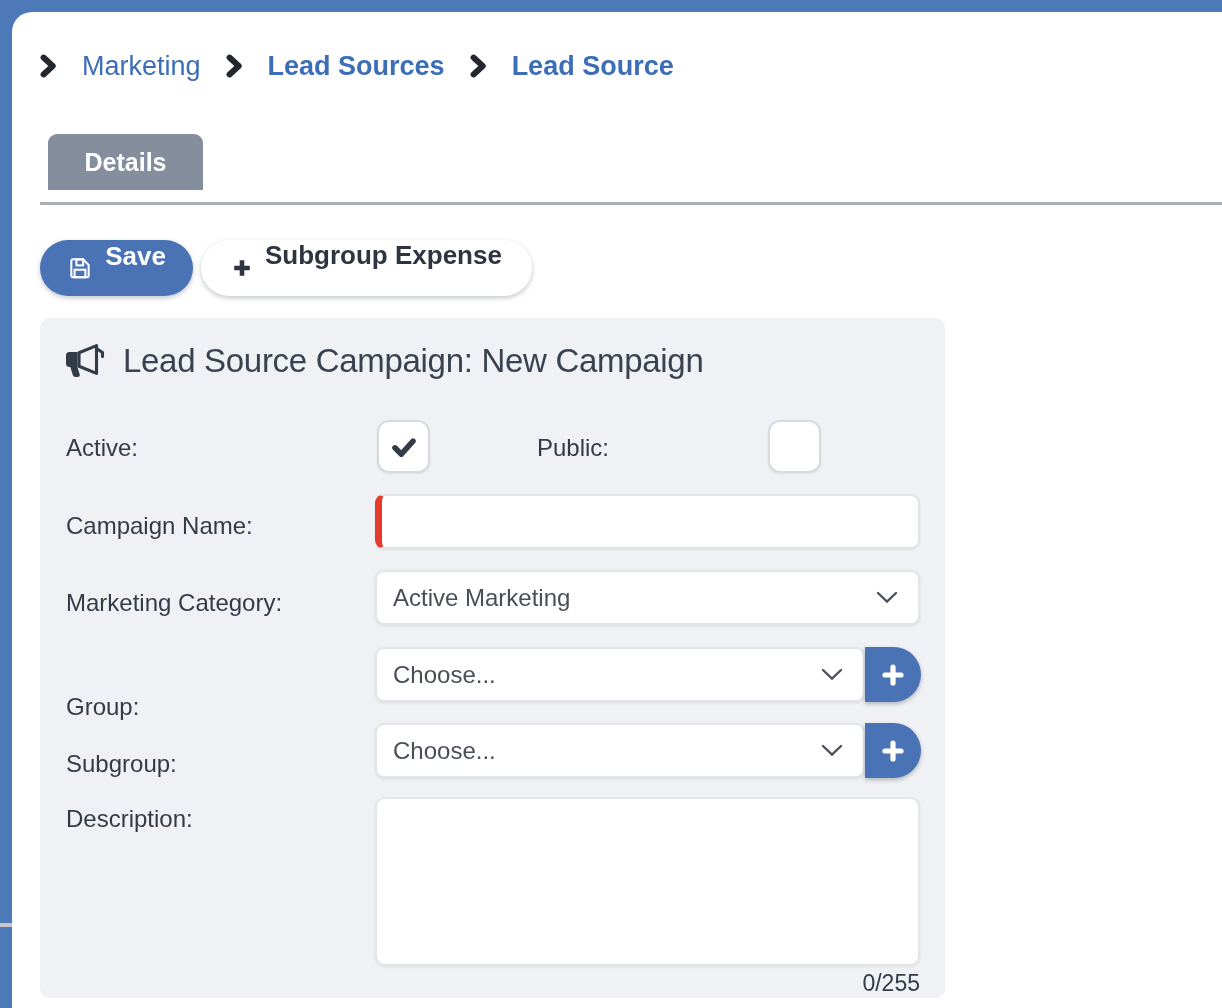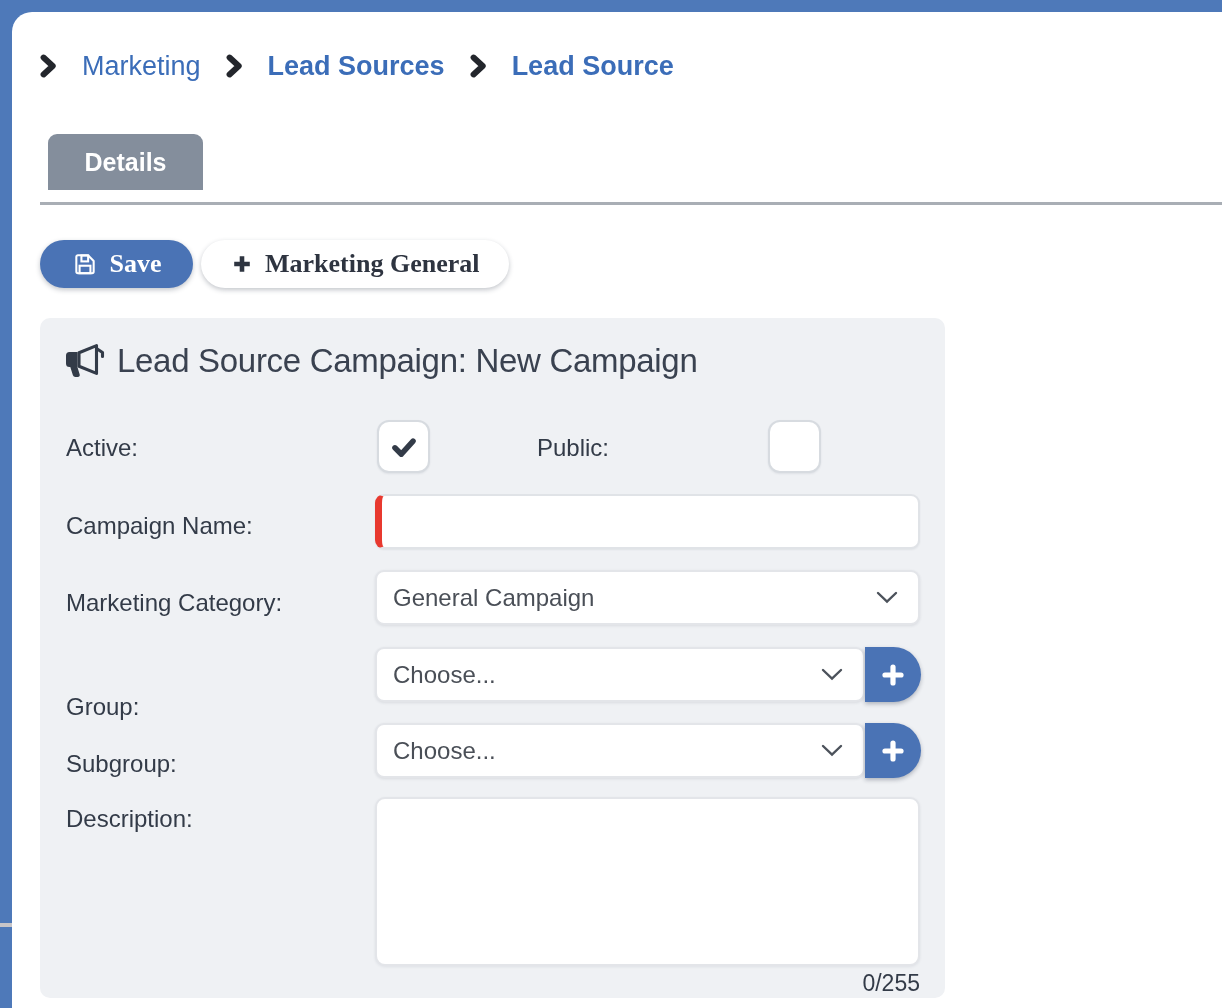--- a/index.html
+++ b/index.html
@@ -32,35 +32,35 @@
     position:absolute;left:36px;top:122px;width:155px;height:56px;
     background:#848e9c;border-radius:9px 9px 0 0;
     color:#ffffff;font-weight:700;font-size:25px;
     display:flex;align-items:center;justify-content:center;cursor:pointer;
   }
   .tab-line{position:absolute;left:28px;top:190px;width:1182px;height:3px;background:#a9aeb5;}
 
   
   .toolbar{position:absolute;left:28px;top:228px;display:flex;gap:8px;}
   .btn{
-    height:48px;border-radius:28px;display:flex;align-items:center;
+    height:56px;border-radius:28px;display:flex;
     font-size:26px;font-weight:700;cursor:pointer;box-sizing:border-box;
-    box-shadow:0 2px 5px rgba(40,50,70,.28);border:none;font-family:Liberation Serif, serif;
+    box-shadow:0 2px 5px rgba(40,50,70,.28);border:none;
   }
   .btn-save{background:#4a73b5;color:#fff;width:153px;justify-content:center;gap:12px;}
   .btn-expense{background:#ffffff;color:#2e3440;padding:0 30px;gap:12px;}
   .btn .icon{display:flex;align-items:center;}
 
   
   .panel{
     position:absolute;left:28px;top:306px;width:905px;height:680px;
     background:#eff1f4;border-radius:10px;
   }
   .panel-title{
-    position:absolute;left:22px;top:24px;display:flex;align-items:center;gap:11px;
+    position:absolute;left:22px;top:24px;display:flex;align-items:center;gap:17px;
     font-size:33px;color:#3a4250;letter-spacing:-.3px;
   }
   .flabel{position:absolute;left:26px;font-size:24px;color:#333b48;line-height:28px;white-space:nowrap;}
 
   .checkbox{
     position:absolute;width:53px;height:53px;top:102px;
     background:#fff;border:2px solid #d7dbe0;border-radius:12px;
     box-sizing:border-box;display:flex;align-items:center;justify-content:center;
     cursor:pointer;box-shadow:0 1px 2px rgba(30,40,60,.08);
   }
@@ -145,21 +145,21 @@
         </svg>
       </span>
       <span>Save</span>
     </button>
     <button class="btn btn-expense">
       <span class="icon">
         <svg width="22" height="22" viewBox="0 0 24 24">
             <path d="M12 3.5 V20.5 M3.5 12 H20.5" fill="none" stroke="#2e3440" stroke-width="5"></path>
           </svg>
       </span>
-      <span>Marketing General</span>
+      <span>Subgroup Expense</span>
     </button>
   </div>
 
   <div class="panel">
 
     <div class="panel-title">
       <span style="display:flex;">
         <svg width="44" height="38" viewBox="0 0 44 36">
           <path d="M4 12.5 a3.5 3.5 0 0 1 3.5 -3.5 H15.5 V24 H7.5 A3.5 3.5 0 0 1 4 20.5 Z" fill="#333b48"></path>
           <path d="M8.3 24 l2.6 8.3 a2.6 2.6 0 0 0 2.5 1.8 h2.4 a2 2 0 0 0 1.9 -2.6 L15.4 24 Z" fill="#333b48"></path>
@@ -181,21 +181,21 @@
     <div class="flabel" style="left:497px;top:116px;">Public:</div>
     <div class="checkbox" style="left:728px;">
       
     </div>
 
     <div class="flabel" style="top:194px;">Campaign Name:</div>
     <input class="text-input required" style="top: 176px;" type="text" value="">
 
     <div class="flabel" style="top:271px;">Marketing Category:</div>
     <div class="select" style="top:252px;">
-      <span class="sel-text">General Campaign</span>
+      <span class="sel-text">Active Marketing</span>
       <span class="chev">
         <svg width="22" height="13" viewBox="0 0 22 13">
             <path d="M2 2 L11 10.6 L20 2" fill="none" stroke="#4c525b" stroke-width="2.4" stroke-linecap="round"></path>
           </svg>
       </span>
     </div>
 
     <div class="flabel" style="top:346px;margin-top:29px;">Group:</div>
     <div class="select short" style="top:329px;">
       <span class="sel-text">Choose...</span>

